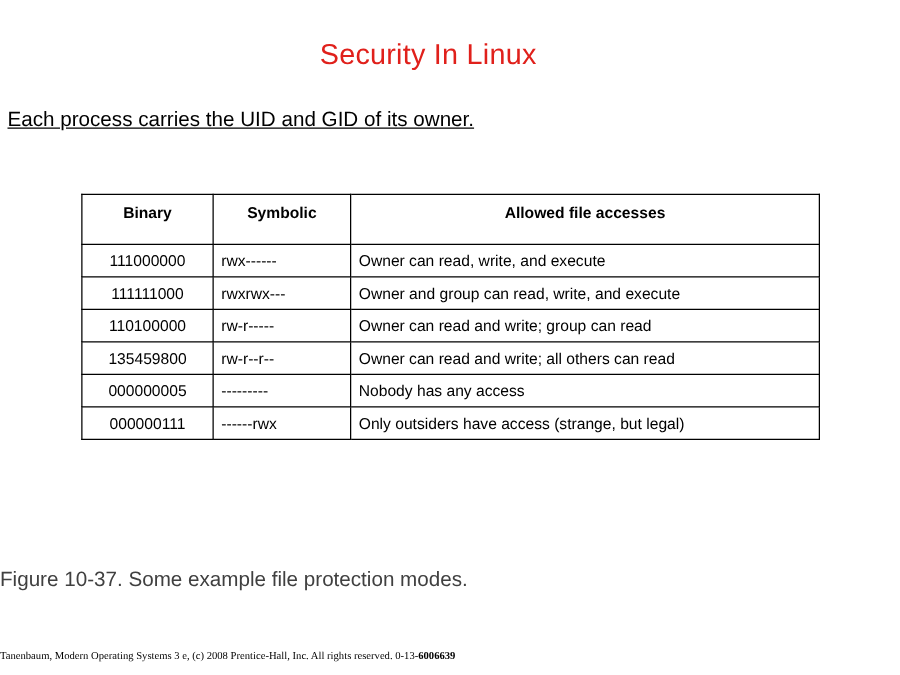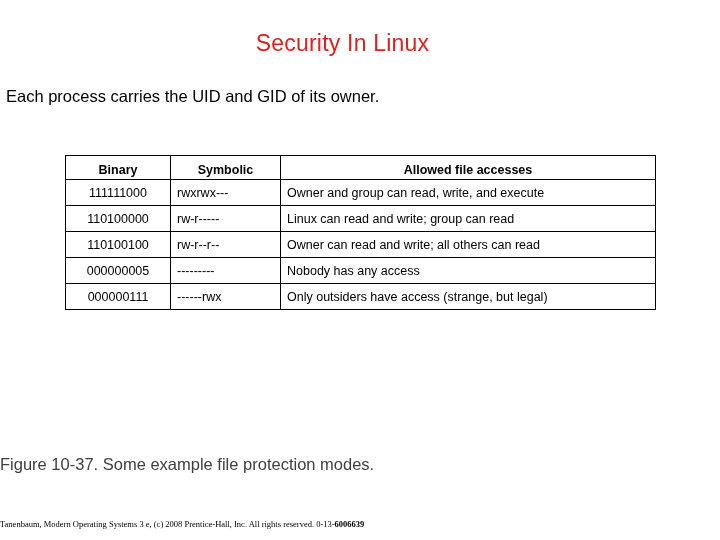--- a/index.html
+++ b/index.html
@@ -30,20 +30,21 @@
     font-size: 23px;
     font-weight: normal;
     letter-spacing: 0.2px;
   }
   .subtitle {
     position: absolute;
     top: 87px;
     left: 6px;
     font-size: 16.5px;
     color: #000000;
+    text-decoration: underline;
   }
   .table-wrap {
     position: absolute;
     top: 155px;
     left: 65px;
     width: 590px;
   }
   table.modes {
     border-collapse: collapse;
     width: 590px;
@@ -56,21 +57,21 @@
     padding: 3px 6px;
     height: 19px;
     vertical-align: middle;
     font-weight: normal;
   }
   table.modes thead th {
     text-align: center;
     font-weight: bold;
     font-size: 12.5px;
     padding-top: 4px;
-    padding-bottom: 0;
+    padding-bottom: 16px;
   }
   table.modes col.c-binary { width: 105px; }
   table.modes col.c-symbolic { width: 110px; }
   table.modes col.c-access { width: 375px; }
 
   td.binary {
     text-align: center;
     font-size: 12.5px;
   }
   td.symbolic {
@@ -125,31 +126,36 @@
       </colgroup>
       <thead>
         <tr>
           <th>Binary</th>
           <th>Symbolic</th>
           <th>Allowed file accesses</th>
         </tr>
       </thead>
       <tbody>
         <tr>
+          <td class="binary">111000000</td>
+          <td class="symbolic">rwx------</td>
+          <td class="access">Owner can read, write, and execute</td>
+        </tr>
+        <tr>
           <td class="binary">111111000</td>
           <td class="symbolic">rwxrwx---</td>
           <td class="access">Owner and group can read, write, and execute</td>
         </tr>
         <tr>
           <td class="binary">110100000</td>
           <td class="symbolic">rw-r-----</td>
-          <td class="access">Linux can read and write; group can read</td>
+          <td class="access">Owner can read and write; group can read</td>
         </tr>
         <tr>
-          <td class="binary">110100100</td>
+          <td class="binary">135459800</td>
           <td class="symbolic">rw-r--r--</td>
           <td class="access">Owner can read and write; all others can read</td>
         </tr>
         <tr>
           <td class="binary">000000005</td>
           <td class="symbolic">---------</td>
           <td class="access">Nobody has any access</td>
         </tr>
         <tr>
           <td class="binary">000000111</td>

